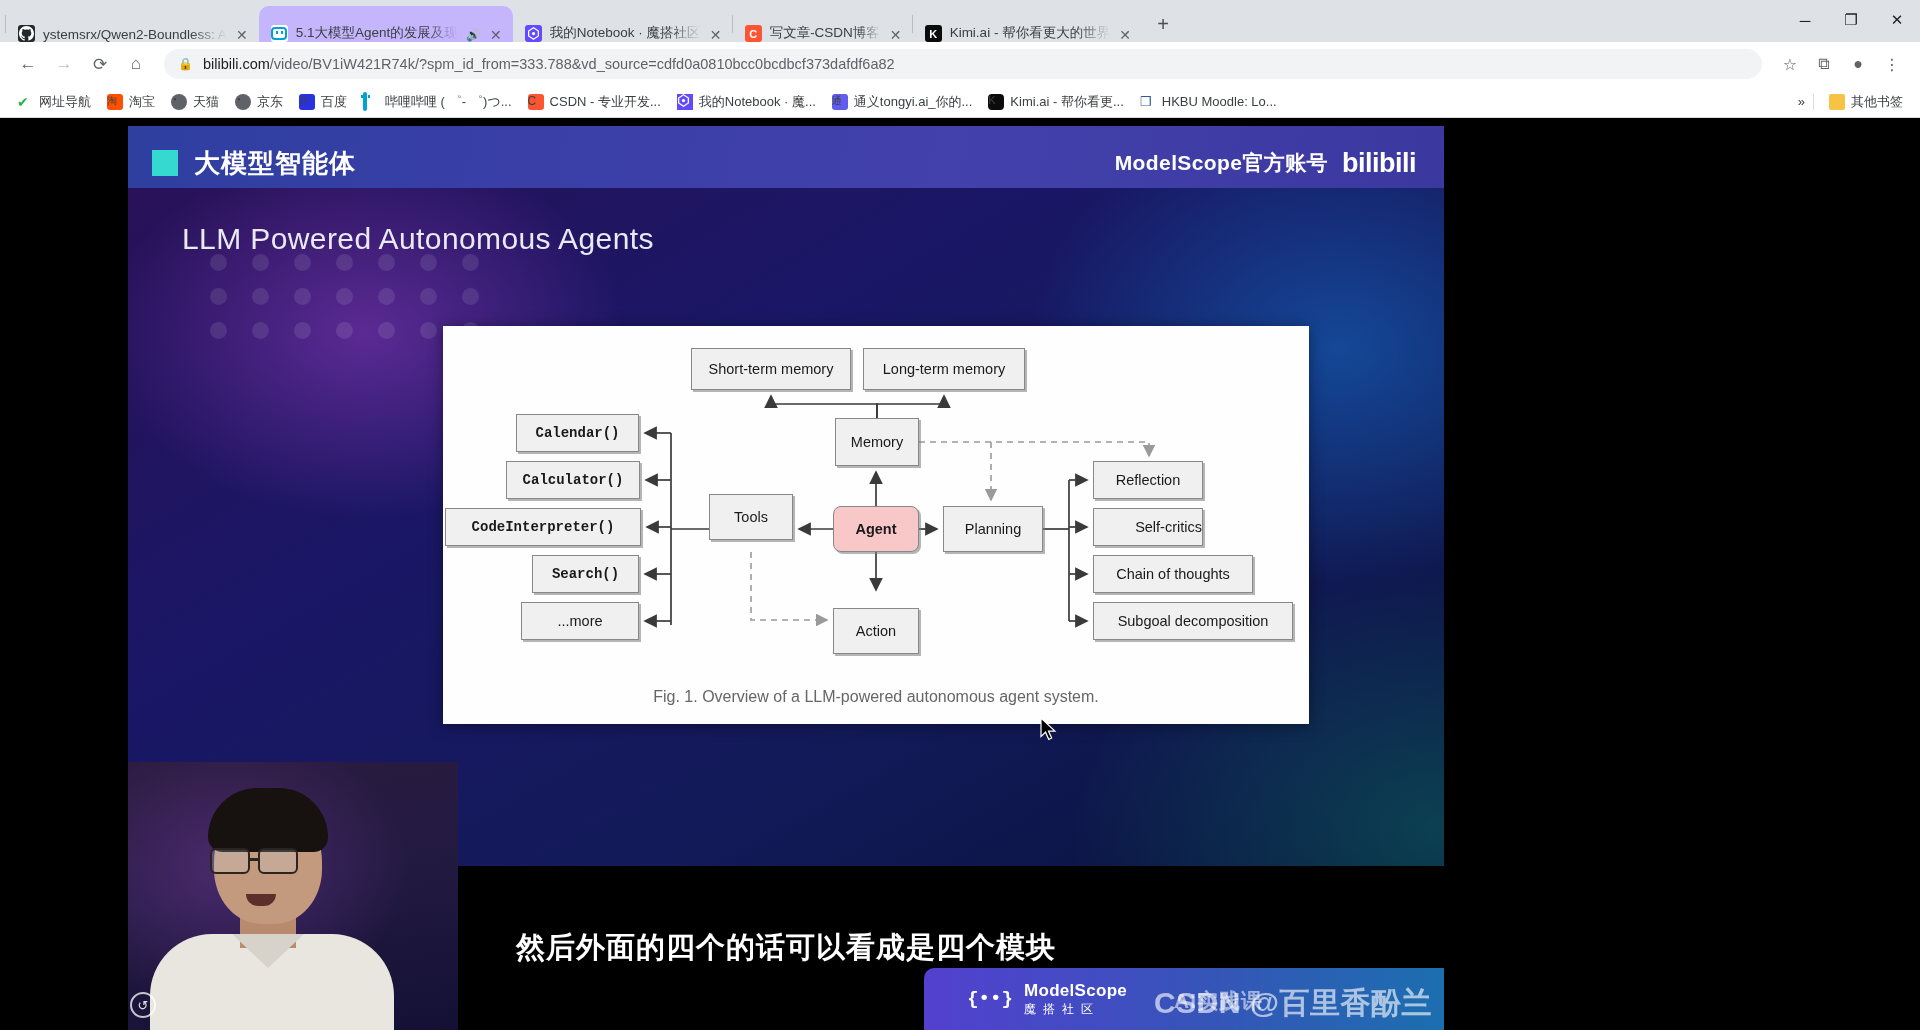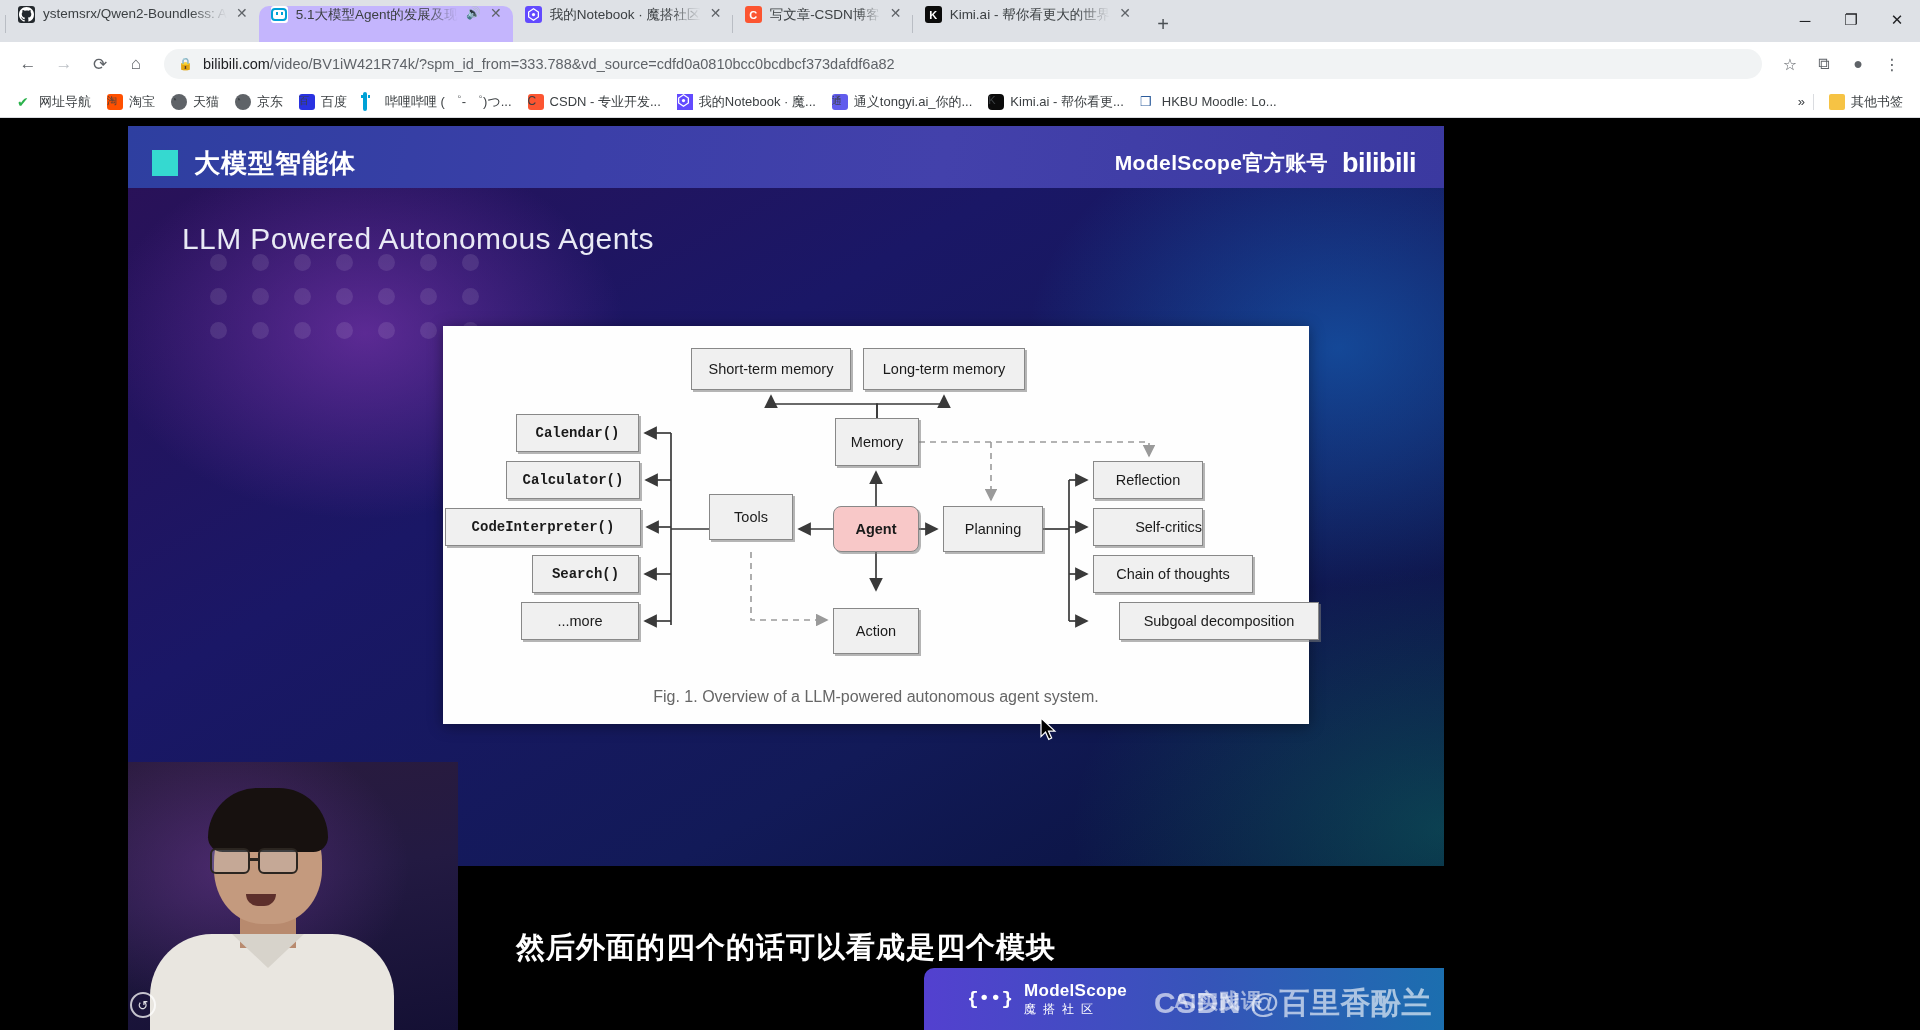--- a/index.html
+++ b/index.html
@@ -12,21 +12,21 @@
 
   
   .browser { width: 1920px; height: 1030px; display: flex; flex-direction: column; background: #dee1e6; }
 
   
   .tabstrip {
     height: 42px; background: #dee1e6;
     display: flex; align-items: flex-end; padding-left: 6px; position: relative;
   }
   .tab {
-    height: 36px; display: flex; align-items: flex-start; gap: 8px;
+    height: 36px; display: flex; align-items: flex-end; gap: 8px;
     padding: 0 10px 0 12px; border-radius: 10px 10px 0 0;
     font-size: 13.5px; color: #3c4043; position: relative;
     max-width: 268px; min-width: 180px;
   }
   .tab.inactive { background: transparent; }
   .tab.inactive + .tab.inactive::before,
   .tab.inactive::before {
     content: ""; position: absolute; left: -1px; top: 9px; height: 18px;
     width: 1px; background: #b9bdc4;
   }
@@ -511,21 +511,21 @@
 
           <div class="fignode" style="left:650px;top:135px;width:110px;height:38px;">
               <span>Reflection</span>
             </div>
           <div class="fignode" style="left:650px;top:182px;width:110px;height:38px;justify-content:flex-end;">
               <span>Self-critics</span>
             </div>
           <div class="fignode" style="left:650px;top:229px;width:160px;height:38px;">
               <span>Chain of thoughts</span>
             </div>
-          <div class="fignode" style="left:676px;top:276px;width:200px;height:38px;">
+          <div class="fignode" style="left:650px;top:276px;width:200px;height:38px;">
               <span>Subgoal decomposition</span>
             </div>
 
           <div class="figcap">Fig. 1. Overview of a LLM-powered autonomous agent system.</div>
         </div>
       </div>
 
       <div class="cam">
         <div class="wall"></div>
         <div class="body"></div>

